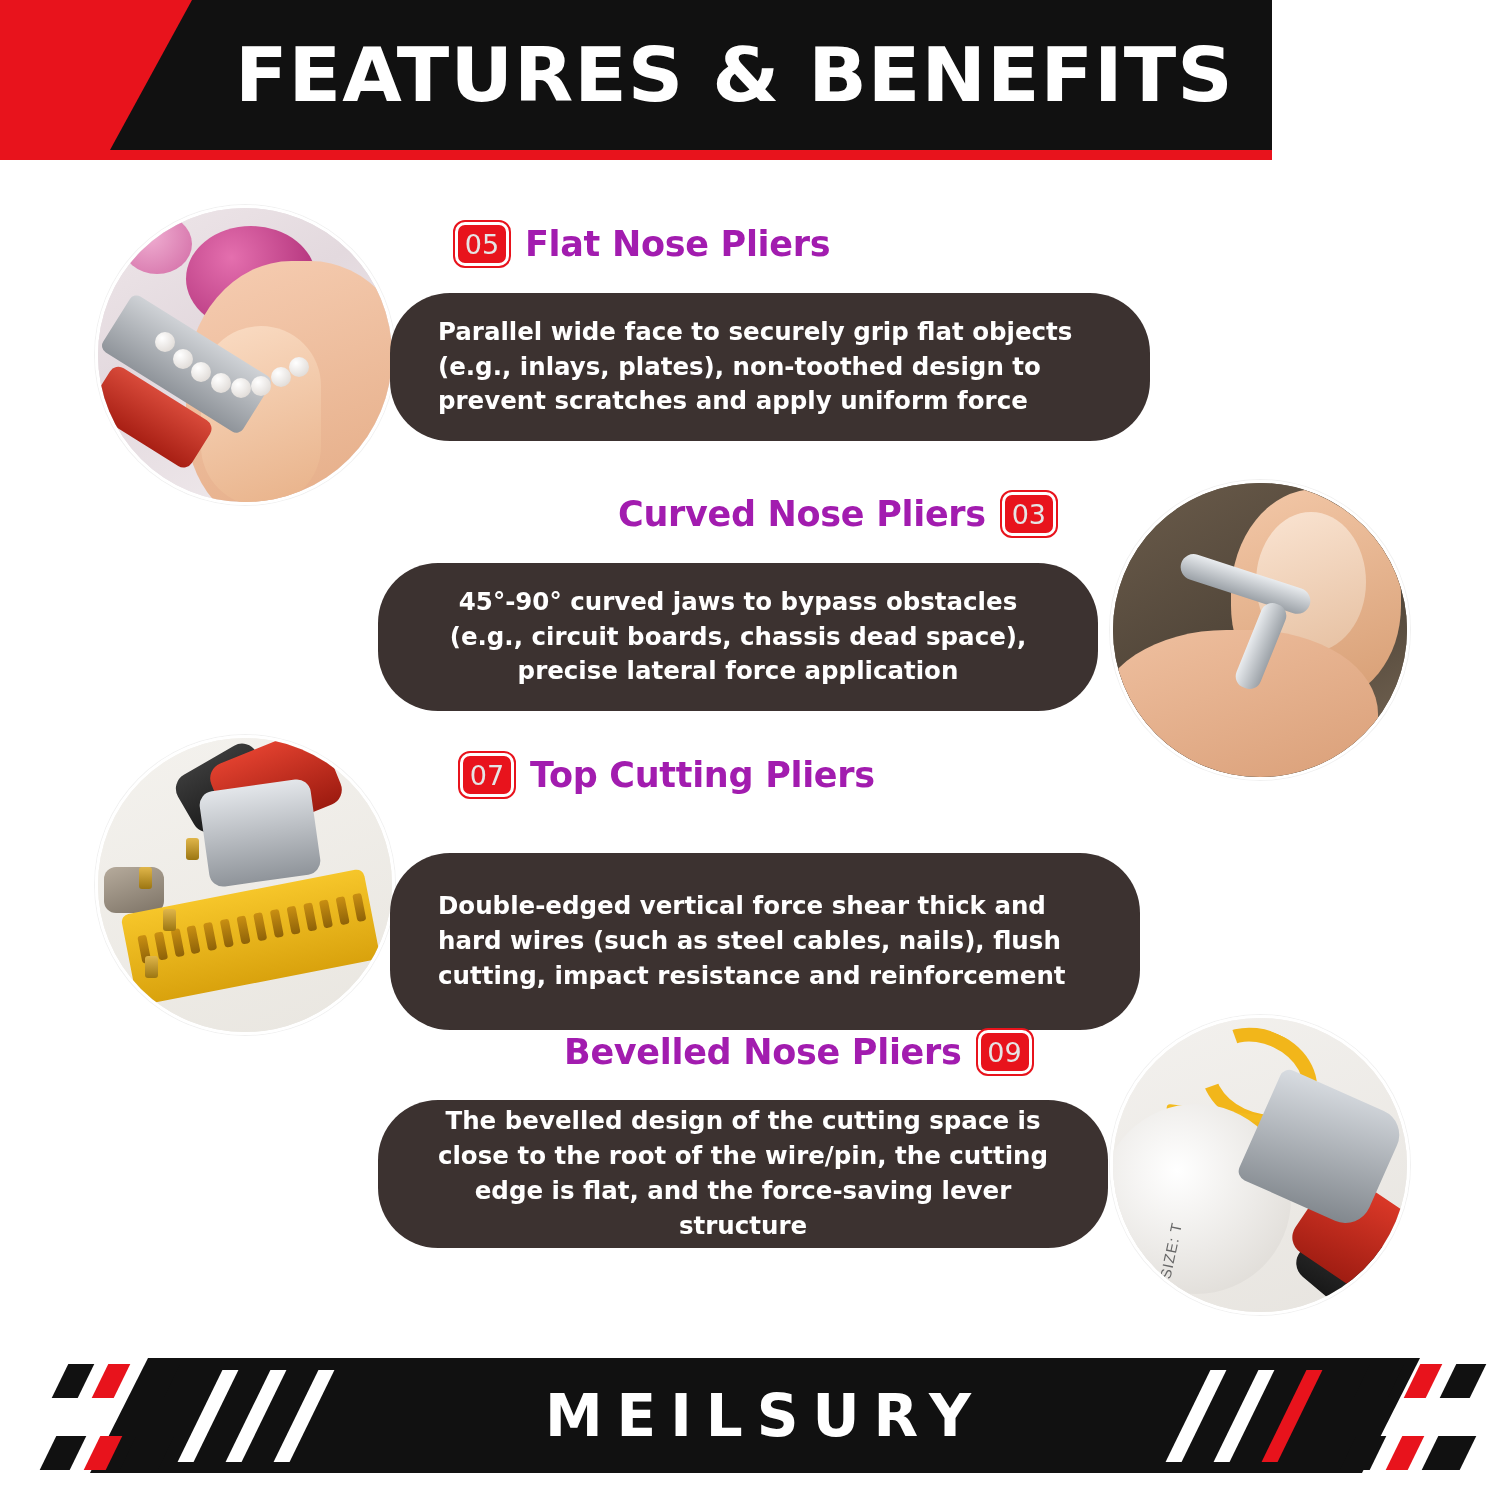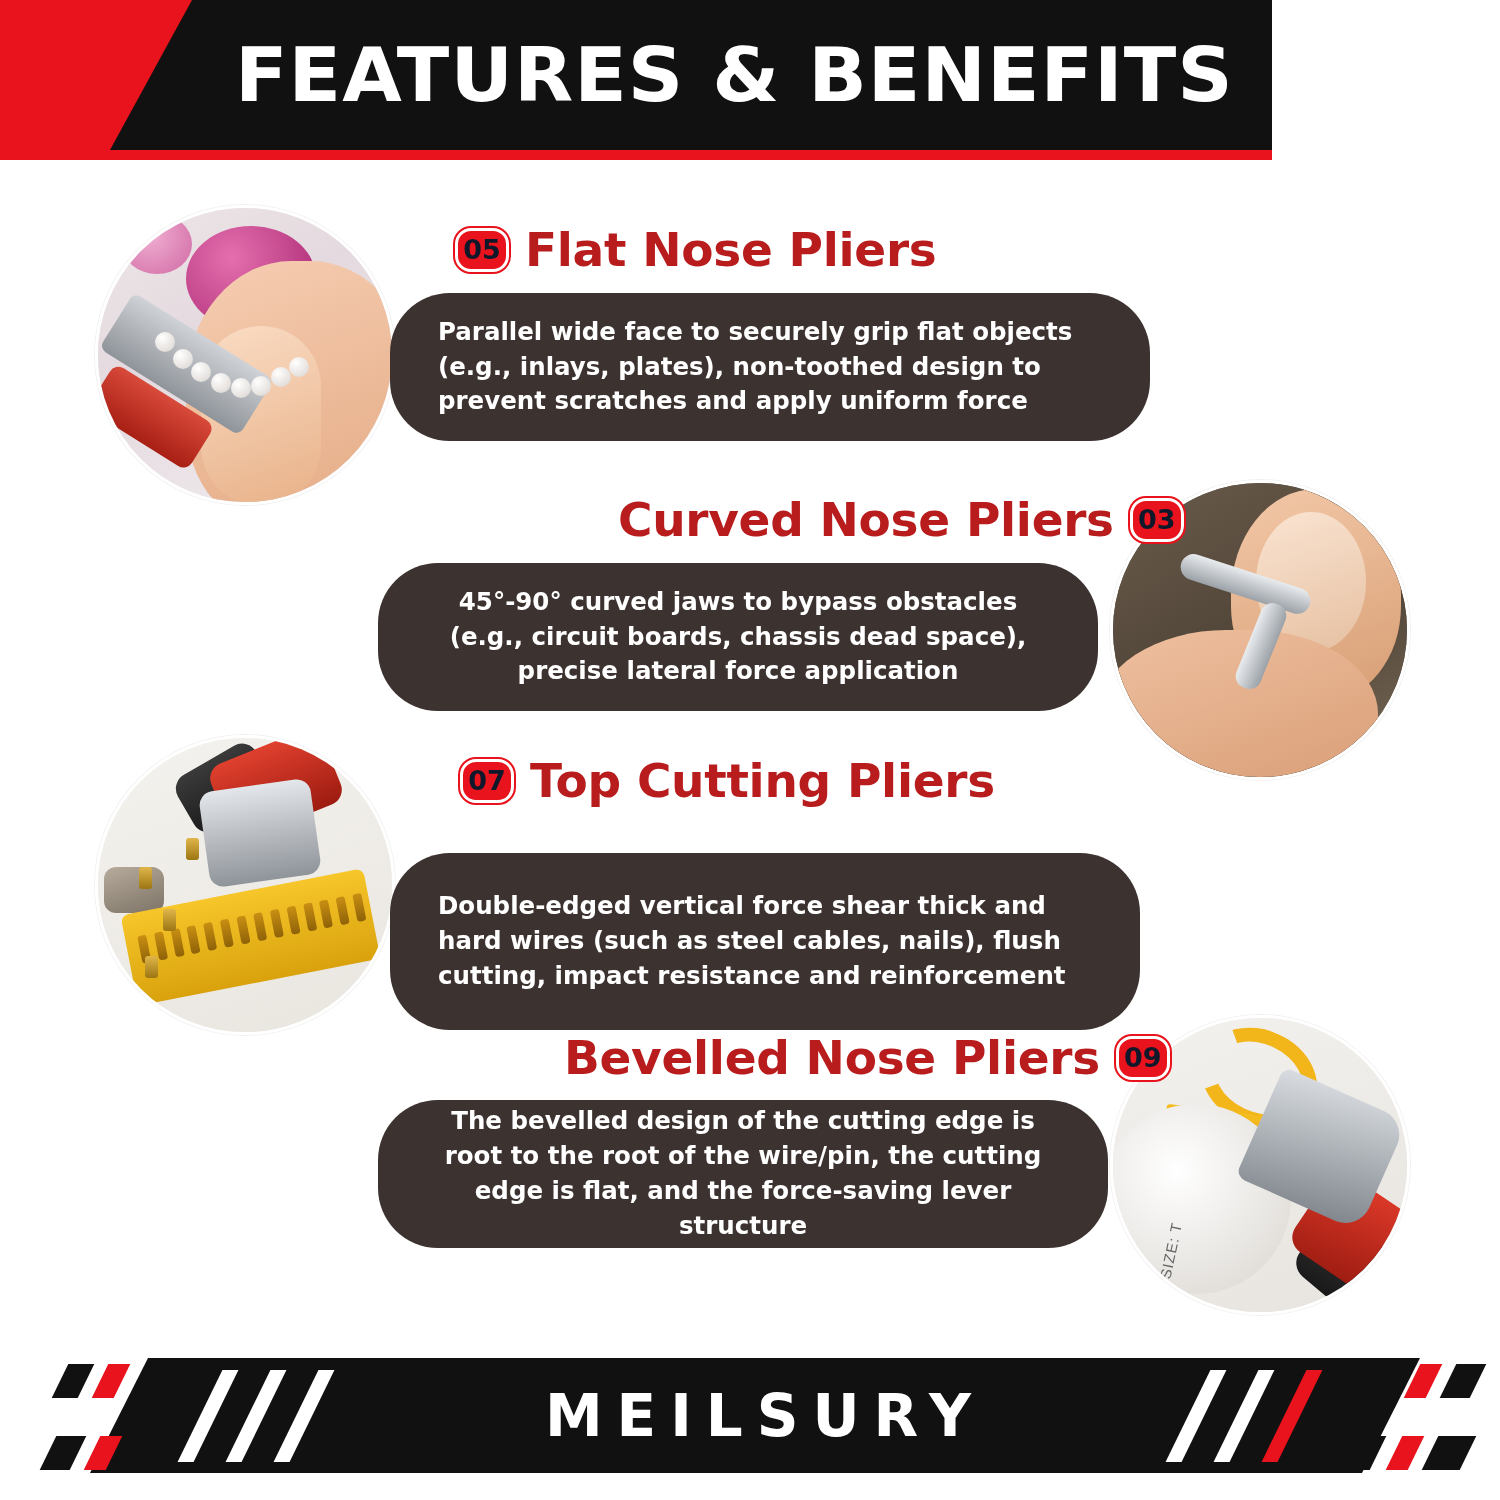--- a/index.html
+++ b/index.html
@@ -68,33 +68,33 @@
     display: flex;
     align-items: center;
     gap: 16px;
     white-space: nowrap;
   }
   .headline .num {
     width: 54px; height: 44px;
     background: #e8131c;
     border: 3px solid #ffffff;
     outline: 2px solid #e8131c;
-    border-radius: 16px;
-    color: #0f172a;
-    font-family: "DejaVu Sans", sans-serif;
-    font-weight: bold;
+    border-radius: 10px;
+    color: #e5e5e5;
+    font-family: "DejaVu Sans", sans-serif;
+    font-weight: normal;
     font-size: 27px;
     display: flex; align-items: center; justify-content: center;
     flex: none;
   }
   .headline .ttl {
     font-family: "DejaVu Sans", sans-serif;
     font-weight: bold;
-    font-size: 47px;
-    color: #b91c1c;
+    font-size: 35px;
+    color: #a21caf;
     letter-spacing: -0.3px;
   }
 
   .descbox {
     position: absolute;
     background: #3c3230;
     border-radius: 60px;
     color: #ffffff;
     font-family: "DejaVu Sans", sans-serif;
     font-weight: bold;
@@ -312,21 +312,21 @@
           <div class="handle"></div>
           <div class="jaw"></div>
         </div>
       </div>
 
       <div class="headline" style="left:564px; top:855px;">
         <div class="ttl">Bevelled Nose Pliers</div>
         <div class="num">09</div>
       </div>
 
-      <div class="descbox" style="left:378px; top:925px; width:730px; height:148px; text-align:center; justify-content:center;">The bevelled design of the cutting edge is root to the root of the wire/pin, the cutting edge is flat, and the force-saving lever structure</div>
+      <div class="descbox" style="left:378px; top:925px; width:730px; height:148px; text-align:center; justify-content:center;">The bevelled design of the cutting space is close to the root of the wire/pin, the cutting edge is flat, and the force-saving lever structure</div>
     </div>
 
   </div>
 
   <div class="footer">
     <div class="ft-bar"></div>
 
     <div class="slash black" style="left:60px; top:24px; width:26px; height:34px; transform:skewX(-26deg);"></div>
     <div class="slash red" style="left:100px; top:24px; width:22px; height:34px; transform:skewX(-26deg);"></div>
     <div class="slash black" style="left:138px; top:24px; width:34px; height:34px; transform:skewX(-26deg);"></div>

